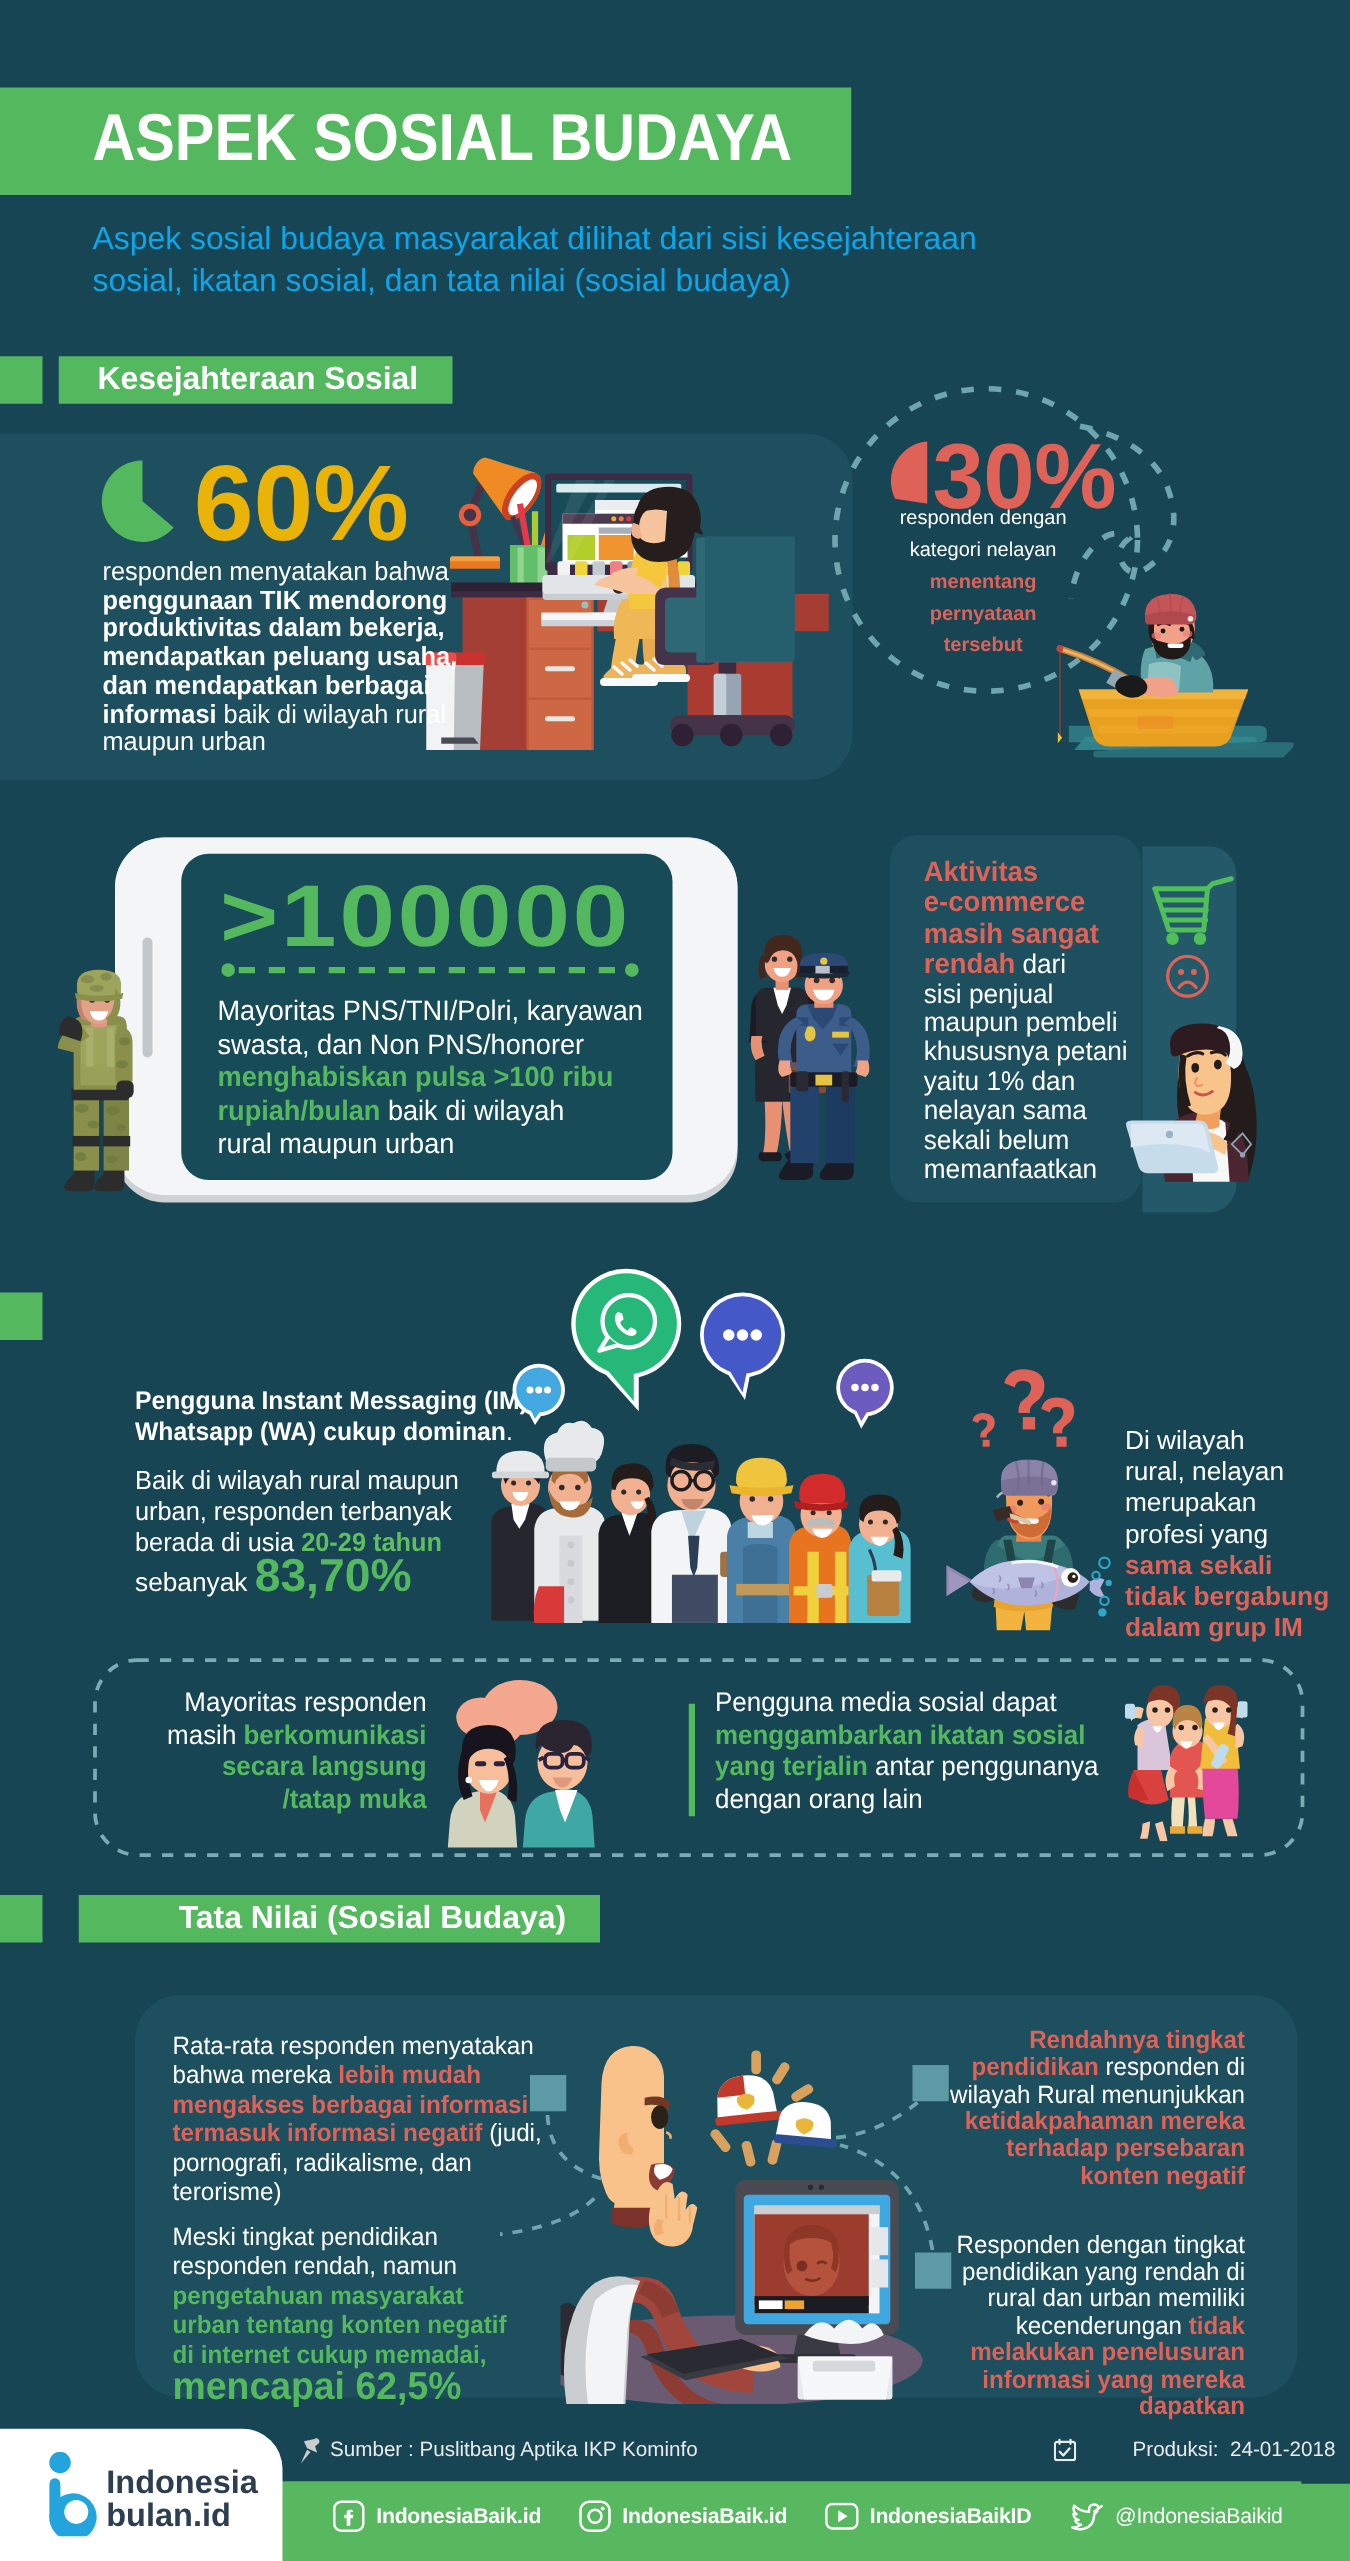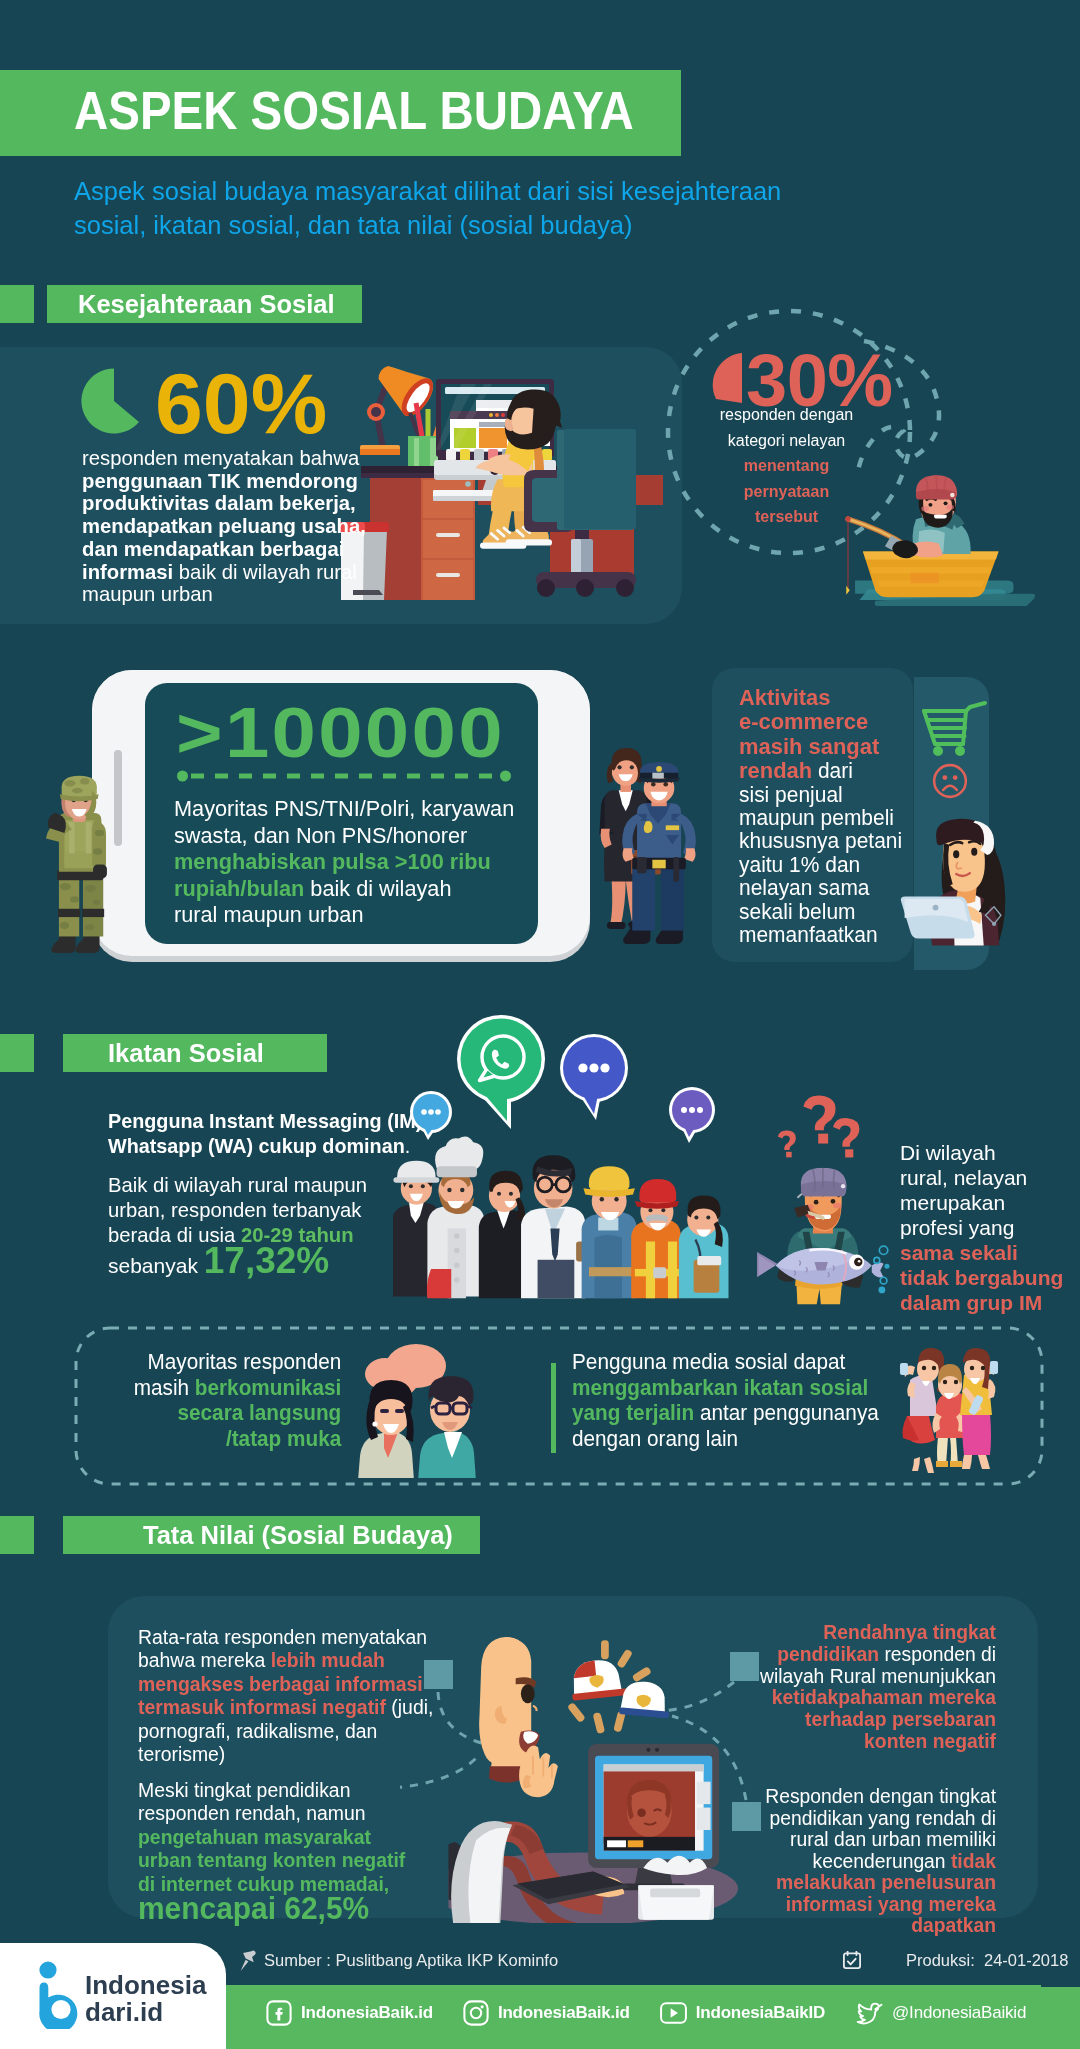--- a/index.html
+++ b/index.html
@@ -522,30 +522,27 @@
   <circle cx="46" cy="103" r="3.4" fill="#9BB3C4"></circle>
 
   <path d="M104 112 l10-10 8 10 -8 10 Z" fill="none" stroke="#8FA3B3" stroke-width="1.6"></path>
   <circle cx="114" cy="122" r="2.4" fill="#8FA3B3"></circle>
  </g>
       </g>
 </svg>
 
 <div class="sec" style="left:0;top:1034px;width:327px">
   <div class="sq"></div>
-  <div class="bar" style="left:63px;width:264px">
-    <span style="left:45px">Ikatan Sosial</span>
-  </div>
 </div>
 
 <div class="abs tw" style="left:108px;top:1108px;width:330px;font-size:20.5px;line-height:25px;color:#fff;font-weight:bold">Pengguna Instant Messaging (IM)<br>Whatsapp (WA) cukup dominan<span style="font-weight:normal">.</span></div>
 
 <div class="abs tw" style="left:108px;top:1172px;width:330px;font-size:21px;line-height:25px;color:#fff">Baik di wilayah rural maupun<br>urban, responden terbanyak<br>berada di usia <b style="color:#5FBE5F">20-29 tahun</b></div>
 
-<div class="abs" style="left:108px;top:1246px;font-size:21px;line-height:30px;color:#fff;white-space:nowrap">sebanyak <span style="color:#54B85F;font-weight:bold;font-size:37px">17,32%</span></div>
+<div class="abs" style="left:108px;top:1246px;font-size:21px;line-height:30px;color:#fff;white-space:nowrap">sebanyak <span style="color:#54B85F;font-weight:bold;font-size:37px">83,70%</span></div>
 
 <div class="abs" style="left:900px;top:1140px;width:176px;text-align:left;font-size:21px;line-height:25px;color:#fff">Di wilayah<br>rural, nelayan<br>merupakan<br>profesi yang<br><b style="color:#DE6257">sama sekali<br>tidak bergabung<br>dalam grup IM</b></div>
 
 <svg class="abs" style="left:393px;top:1106px" width="337" height="216" viewBox="0 0 290 158">
  <defs>
         <clipPath id="crowdclip">
           <rect x="0" y="0" width="290" height="158"></rect>
         </clipPath>
       </defs>
  <g clip-path="url(#crowdclip)">
@@ -1048,21 +1045,21 @@
   <path d="M4.8 10.4 l2.8 3 5-5.6" stroke="#E8EAEB" stroke-width="1.9" fill="none" stroke-linecap="round" stroke-linejoin="round"></path>
 </svg>
 <div class="abs" style="left:906px;top:1951px;font-size:16.5px;color:#E8EAEB;white-space:nowrap"><span>Produksi:</span>&nbsp; <span>24-01-2018</span></div>
 
 <div class="abs" style="left:0;top:1943px;width:226px;height:106px;background:#fff;border-radius:0 32px 0 0"></div>
 <svg class="abs" style="left:38px;top:1961px" width="44" height="68" viewBox="0 0 44 68">
   <circle cx="10" cy="9" r="8.6" fill="#23A4DD"></circle>
   <path d="M1.5 27 q0-5.5 4.4-5.5 t4.4 5.5 v9.5 A19 19 0 1 1 1.5 50 Z" fill="#23A4DD"></path>
   <circle cx="23" cy="48.5" r="9.6" fill="#fff"></circle>
 </svg>
-<div class="abs" style="left:85px;top:1972px;font-size:26px;line-height:27px;color:#2C3E50;font-weight:bold"><span>Indonesia</span><br><span>dari.id</span></div>
+<div class="abs" style="left:85px;top:1972px;font-size:26px;line-height:27px;color:#2C3E50;font-weight:bold"><span>Indonesia</span><br><span>bulan.id</span></div>
 
 <div class="abs" style="left:266px;top:2000px;display:flex;align-items:center;gap:0">
   <div style="display:flex;align-items:center;margin-right:30px">
     <svg width="26" height="26" viewBox="0 0 28 28">
       <rect x="1.5" y="1.5" width="25" height="25" rx="6" fill="none" stroke="#fff" stroke-width="2.2"></rect>
       <path d="M16.8 8.4 h-2.2 q-2.4 0-2.4 2.4 v2 h-2 v3 h2 v6.4 h3.2 v-6.4 h2.2 l.4-3 h-2.6 v-1.6 q0-.8 .9-.8 h1.7 Z" fill="#fff"></path>
     </svg>
     <span style="color:#fff;font-size:17px;font-weight:bold;margin-left:9px;letter-spacing:-0.2px;white-space:nowrap">IndonesiaBaik.id</span>
   </div>
   <div style="display:flex;align-items:center;margin-right:30px">

